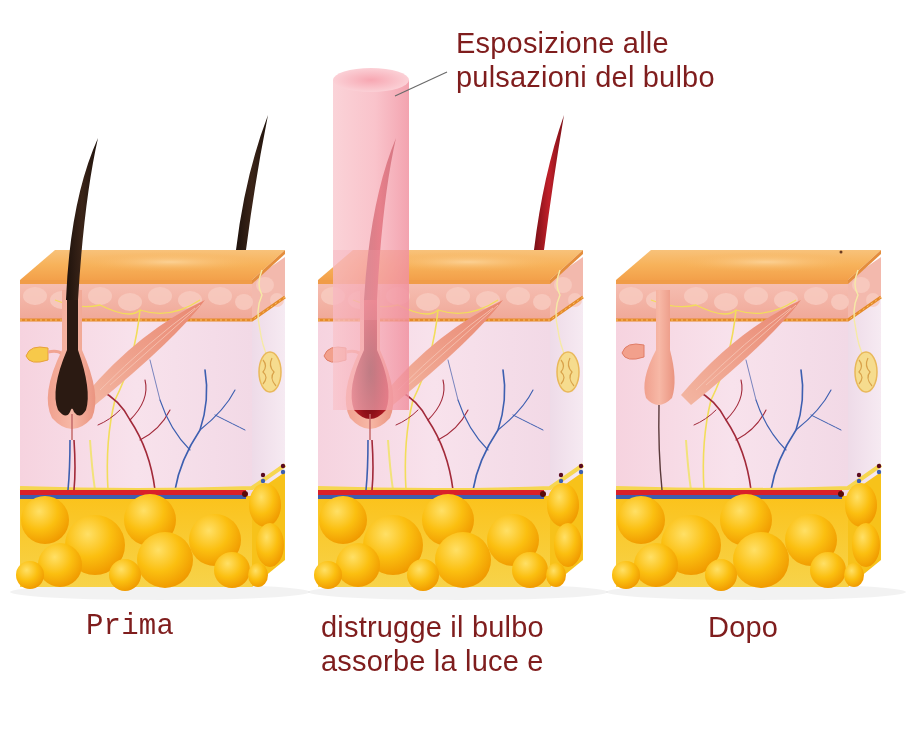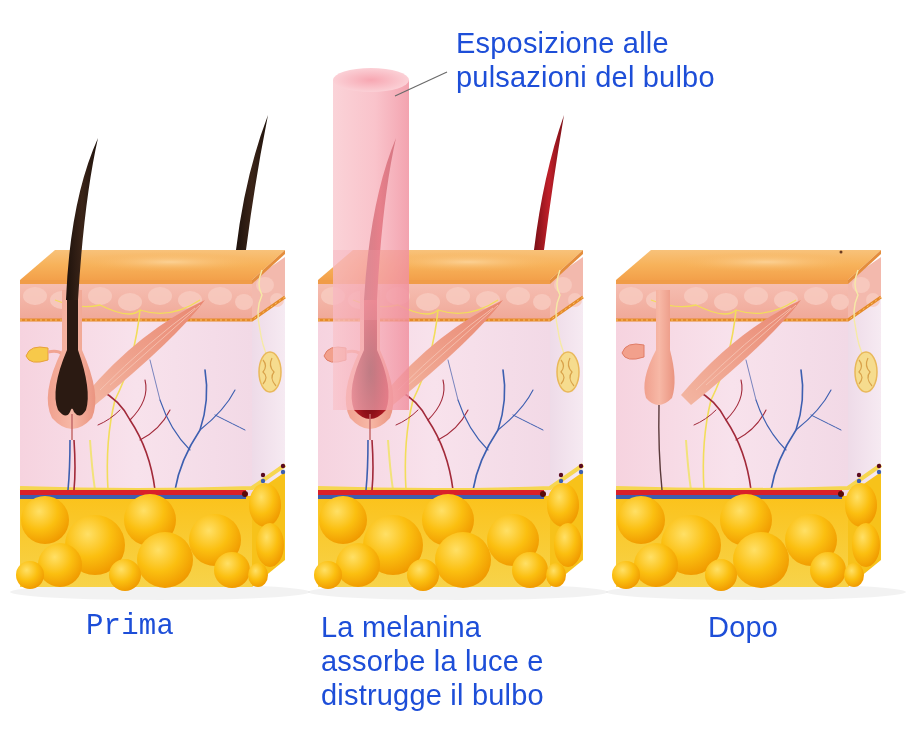--- a/index.html
+++ b/index.html
@@ -1,19 +1,19 @@
 <!DOCTYPE html>
 <html><head>
 <meta charset="utf-8">
 <style>
   html, body { margin: 0; padding: 0; background: #ffffff; }
   body { width: 909px; height: 733px; position: relative; overflow: hidden;
          font-family: "Liberation Sans", "DejaVu Sans", sans-serif; }
   #stage { position: absolute; left: 0; top: 0; width: 909px; height: 733px; }
-  .label { position: absolute; color: #1d4ed8; font-size: 29px; line-height: 34px; letter-spacing: 0.2px; }
+  .label { position: absolute; color: #7f1d1d; font-size: 29px; line-height: 34px; letter-spacing: 0.2px; }
   #callout { left: 456px; top: 26px; }
   #lbl-before { left: 86px; top: 610px; font-family: Liberation Mono, monospace; }
   #lbl-during { left: 321px; top: 610px; }
   #lbl-after { left: 708px; top: 610px; }
   .line { display: block; white-space: nowrap; }
 </style>
 </head>
 <body>
 
 <svg id="stage" width="909" height="733" viewBox="0 0 909 733" xmlns="http://www.w3.org/2000/svg">
@@ -226,20 +226,19 @@
 <div id="callout" class="label">
   <span class="line">Esposizione alle</span>
   <span class="line">pulsazioni del bulbo</span>
 </div>
 
 <div id="lbl-before" class="label">
   <span class="line">Prima</span>
 </div>
 
 <div id="lbl-during" class="label">
-  <span class="line">La melanina</span>
+  <span class="line">distrugge il bulbo</span>
   <span class="line">assorbe la luce e</span>
-  <span class="line">distrugge il bulbo</span>
 </div>
 
 <div id="lbl-after" class="label">
   <span class="line">Dopo</span>
 </div>
 
 </body></html>

